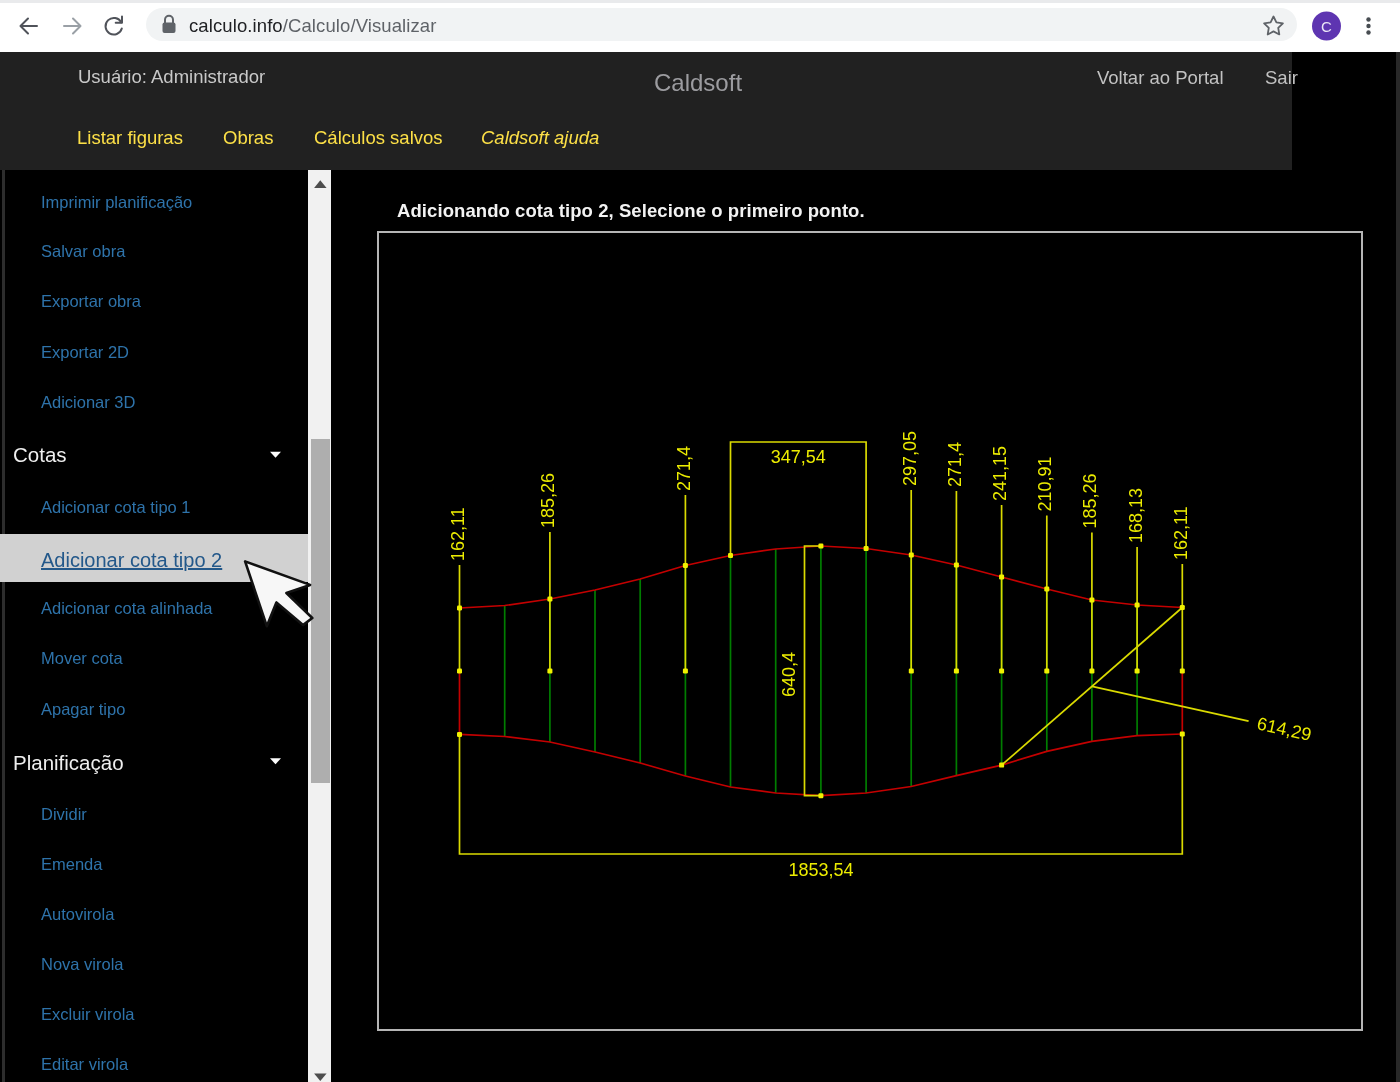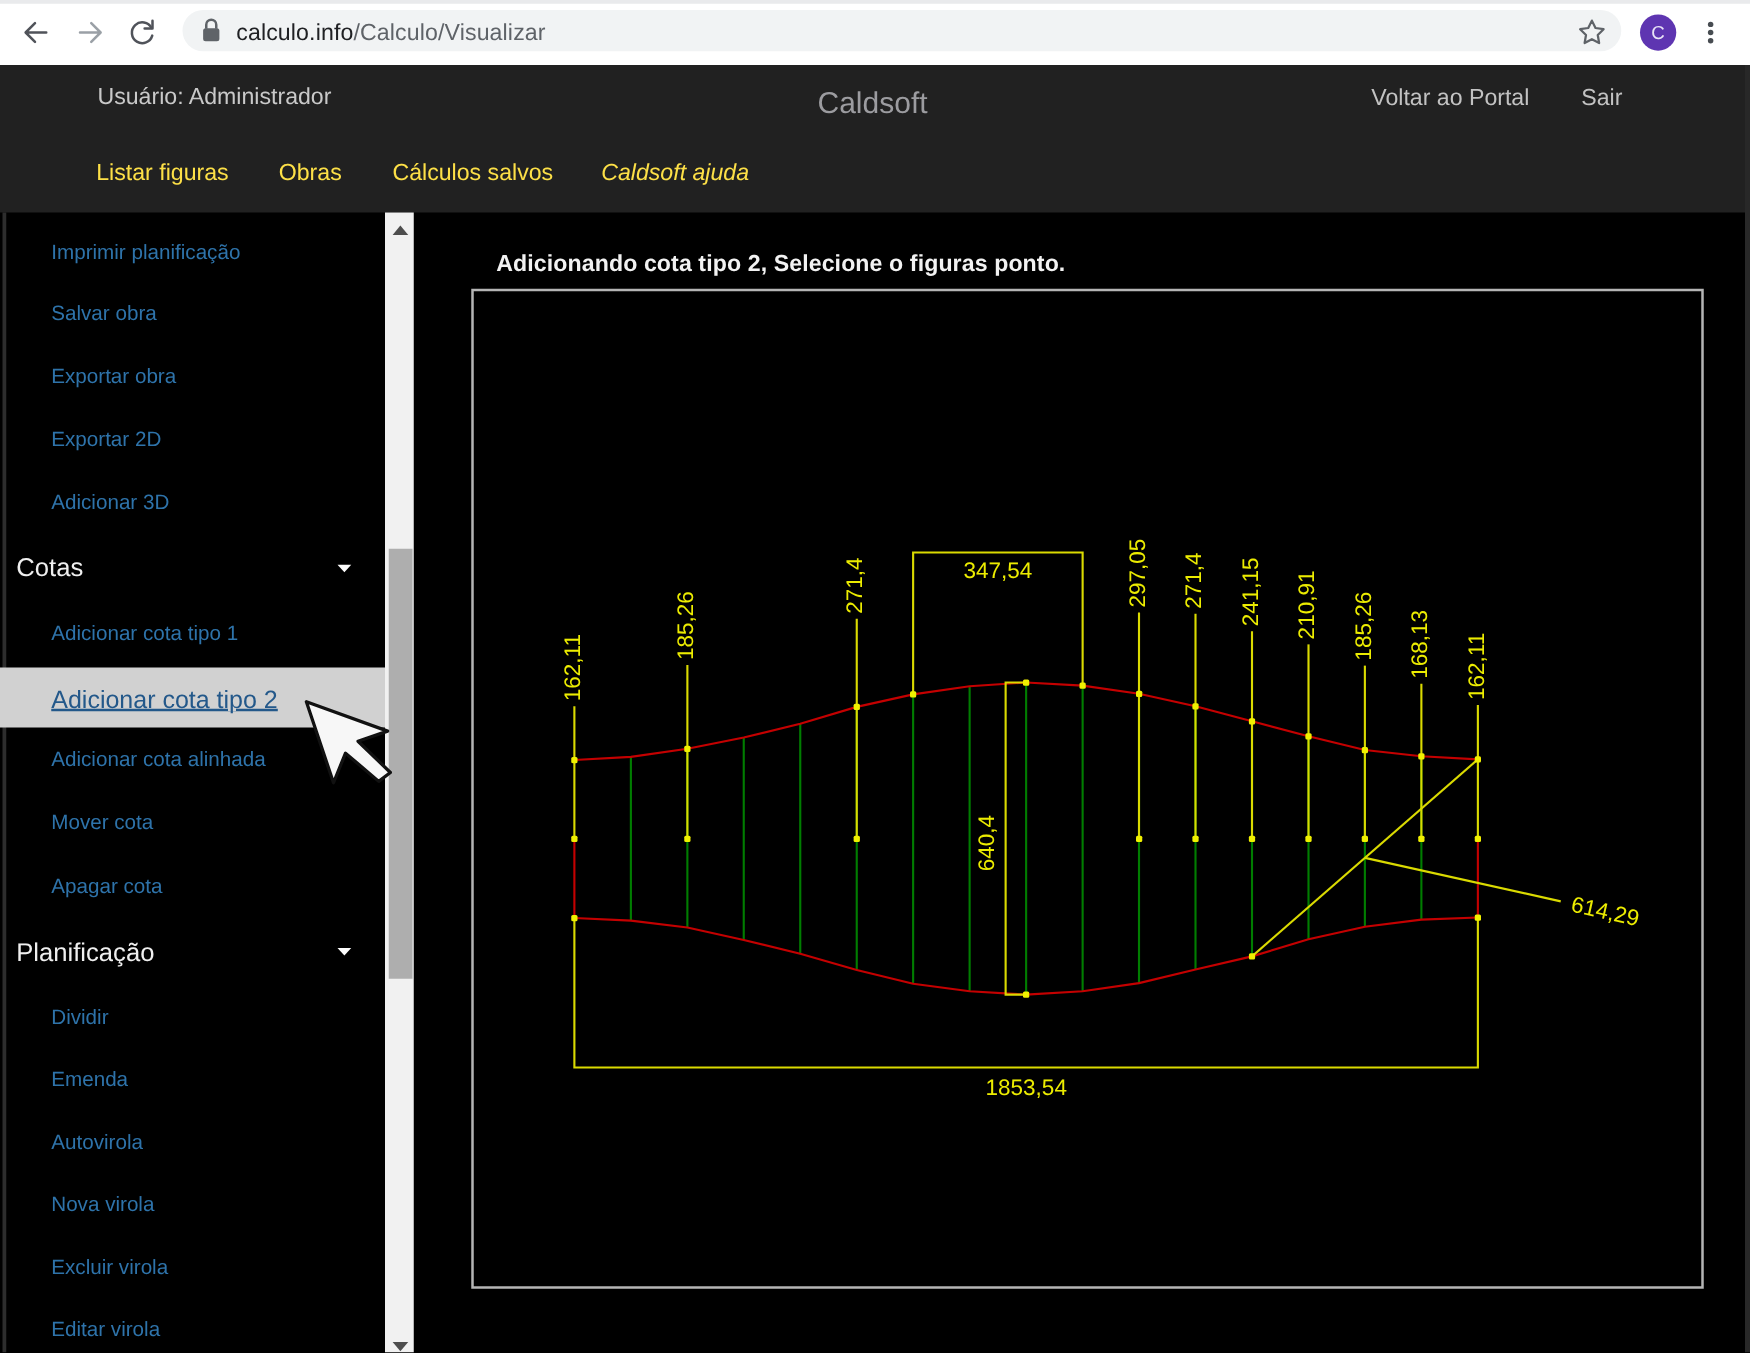--- a/index.html
+++ b/index.html
@@ -6,21 +6,21 @@
   html,body { width:1400px; height:1082px; overflow:hidden; background:#000; }
   body { font-family:"Liberation Sans", sans-serif; position:relative; }
   .abs { position:absolute; }
   
   #toolbar { left:0; top:0; width:1400px; height:52px; background:#fff; }
   #topstrip { left:0; top:0; width:1400px; height:3px; background:#e9eaec; }
   #pill { left:146px; top:8px; width:1151px; height:33px; background:#f1f3f4; border-radius:17px; }
   #urltxt { left:189px; top:15px; font-size:18.5px; color:#202124; letter-spacing:0.1px; }
   #urltxt span { color:#5f6368; }
   
-  #hdr { left:0; top:52px; width:1400px; height:118px; background:#212121; }
+  #hdr { left:0; top:52px; width:1292px; height:118px; background:#212121; }
   #hdr .t { position:absolute; color:#fde047; font-size:18.5px; }
   
   #leftline { left:2px; top:170px; width:3px; height:912px; background:#2d2d2d; }
   .slink { position:absolute; color:#2e73aa; font-size:16.5px; left:41px; }
   .shead { position:absolute; color:#efefef; font-size:20.5px; left:13px; }
   #band { left:0; top:534px; width:310px; height:48px; background:#d1d1d1; }
   #activelink { left:41px; top:548.5px; font-size:20px; color:#23588a; text-decoration:underline; }
   
   #sbtrack { left:308px; top:170px; width:23px; height:912px; background:#f1f1f1; }
   #sbthumb { left:311px; top:439px; width:19px; height:344px; background:#aeaeae; }
@@ -83,41 +83,41 @@
   <div class="slink" style="top:242px;">Salvar obra</div>
   <div class="slink" style="top:292px;">Exportar obra</div>
   <div class="slink" style="top:343px;">Exportar 2D</div>
   <div class="slink" style="top:393px;">Adicionar 3D</div>
   <div class="shead" style="top:443px;">Cotas</div>
   <div class="slink" style="top:498px;">Adicionar cota tipo 1</div>
   <div id="band" class="abs"></div>
   <div id="activelink" class="abs">Adicionar cota tipo 2</div>
   <div class="slink" style="top:599px;">Adicionar cota alinhada</div>
   <div class="slink" style="top:649px;">Mover cota</div>
-  <div class="slink" style="top:700px;">Apagar cota</div>
+  <div class="slink" style="top:700px;">Apagar tipo</div>
   <div class="shead" style="top:751px;">Planificação</div>
   <div class="slink" style="top:805px;">Dividir</div>
   <div class="slink" style="top:855px;">Emenda</div>
   <div class="slink" style="top:905px;">Autovirola</div>
   <div class="slink" style="top:955px;">Nova virola</div>
   <div class="slink" style="top:1005px;">Excluir virola</div>
   <div class="slink" style="top:1055px;">Editar virola</div>
   <svg class="abs" style="left:0;top:0" width="340" height="1082">
     <polygon points="270,451.8 281,451.8 275.5,457.8" fill="#fdfdfd"></polygon>
     <polygon points="270,758.3 281,758.3 275.5,764.3" fill="#fdfdfd"></polygon>
   </svg>
 
   <div id="sbtrack" class="abs"></div>
   <div id="sbthumb" class="abs"></div>
   <svg class="abs" style="left:308px;top:170px" width="23" height="912">
     <polygon points="12.3,10.3 18.6,18 6.1,18" fill="#4d4d4d"></polygon>
     <polygon points="6.1,903.5 18.6,903.5 12.3,911" fill="#4d4d4d"></polygon>
   </svg>
 
-  <div id="heading" class="abs">Adicionando cota tipo 2, Selecione o figuras ponto.</div>
+  <div id="heading" class="abs">Adicionando cota tipo 2, Selecione o primeiro ponto.</div>
   <div id="cborder" class="abs"></div>
 
   <svg width="1400" height="1082" viewBox="0 0 1400 1082" style="position:absolute;left:0;top:0;">
 <g stroke="#007d00" stroke-width="1.7">
       <line x1="504.7" y1="605.5" x2="504.7" y2="736.5"></line>
       <line x1="549.9" y1="599.0" x2="549.9" y2="742.0"></line>
       <line x1="595.0" y1="590.0" x2="595.0" y2="752.0"></line>
       <line x1="640.2" y1="579.0" x2="640.2" y2="763.0"></line>
       <line x1="685.4" y1="565.5" x2="685.4" y2="776.0"></line>
       <line x1="730.5" y1="555.5" x2="730.5" y2="787.0"></line>

